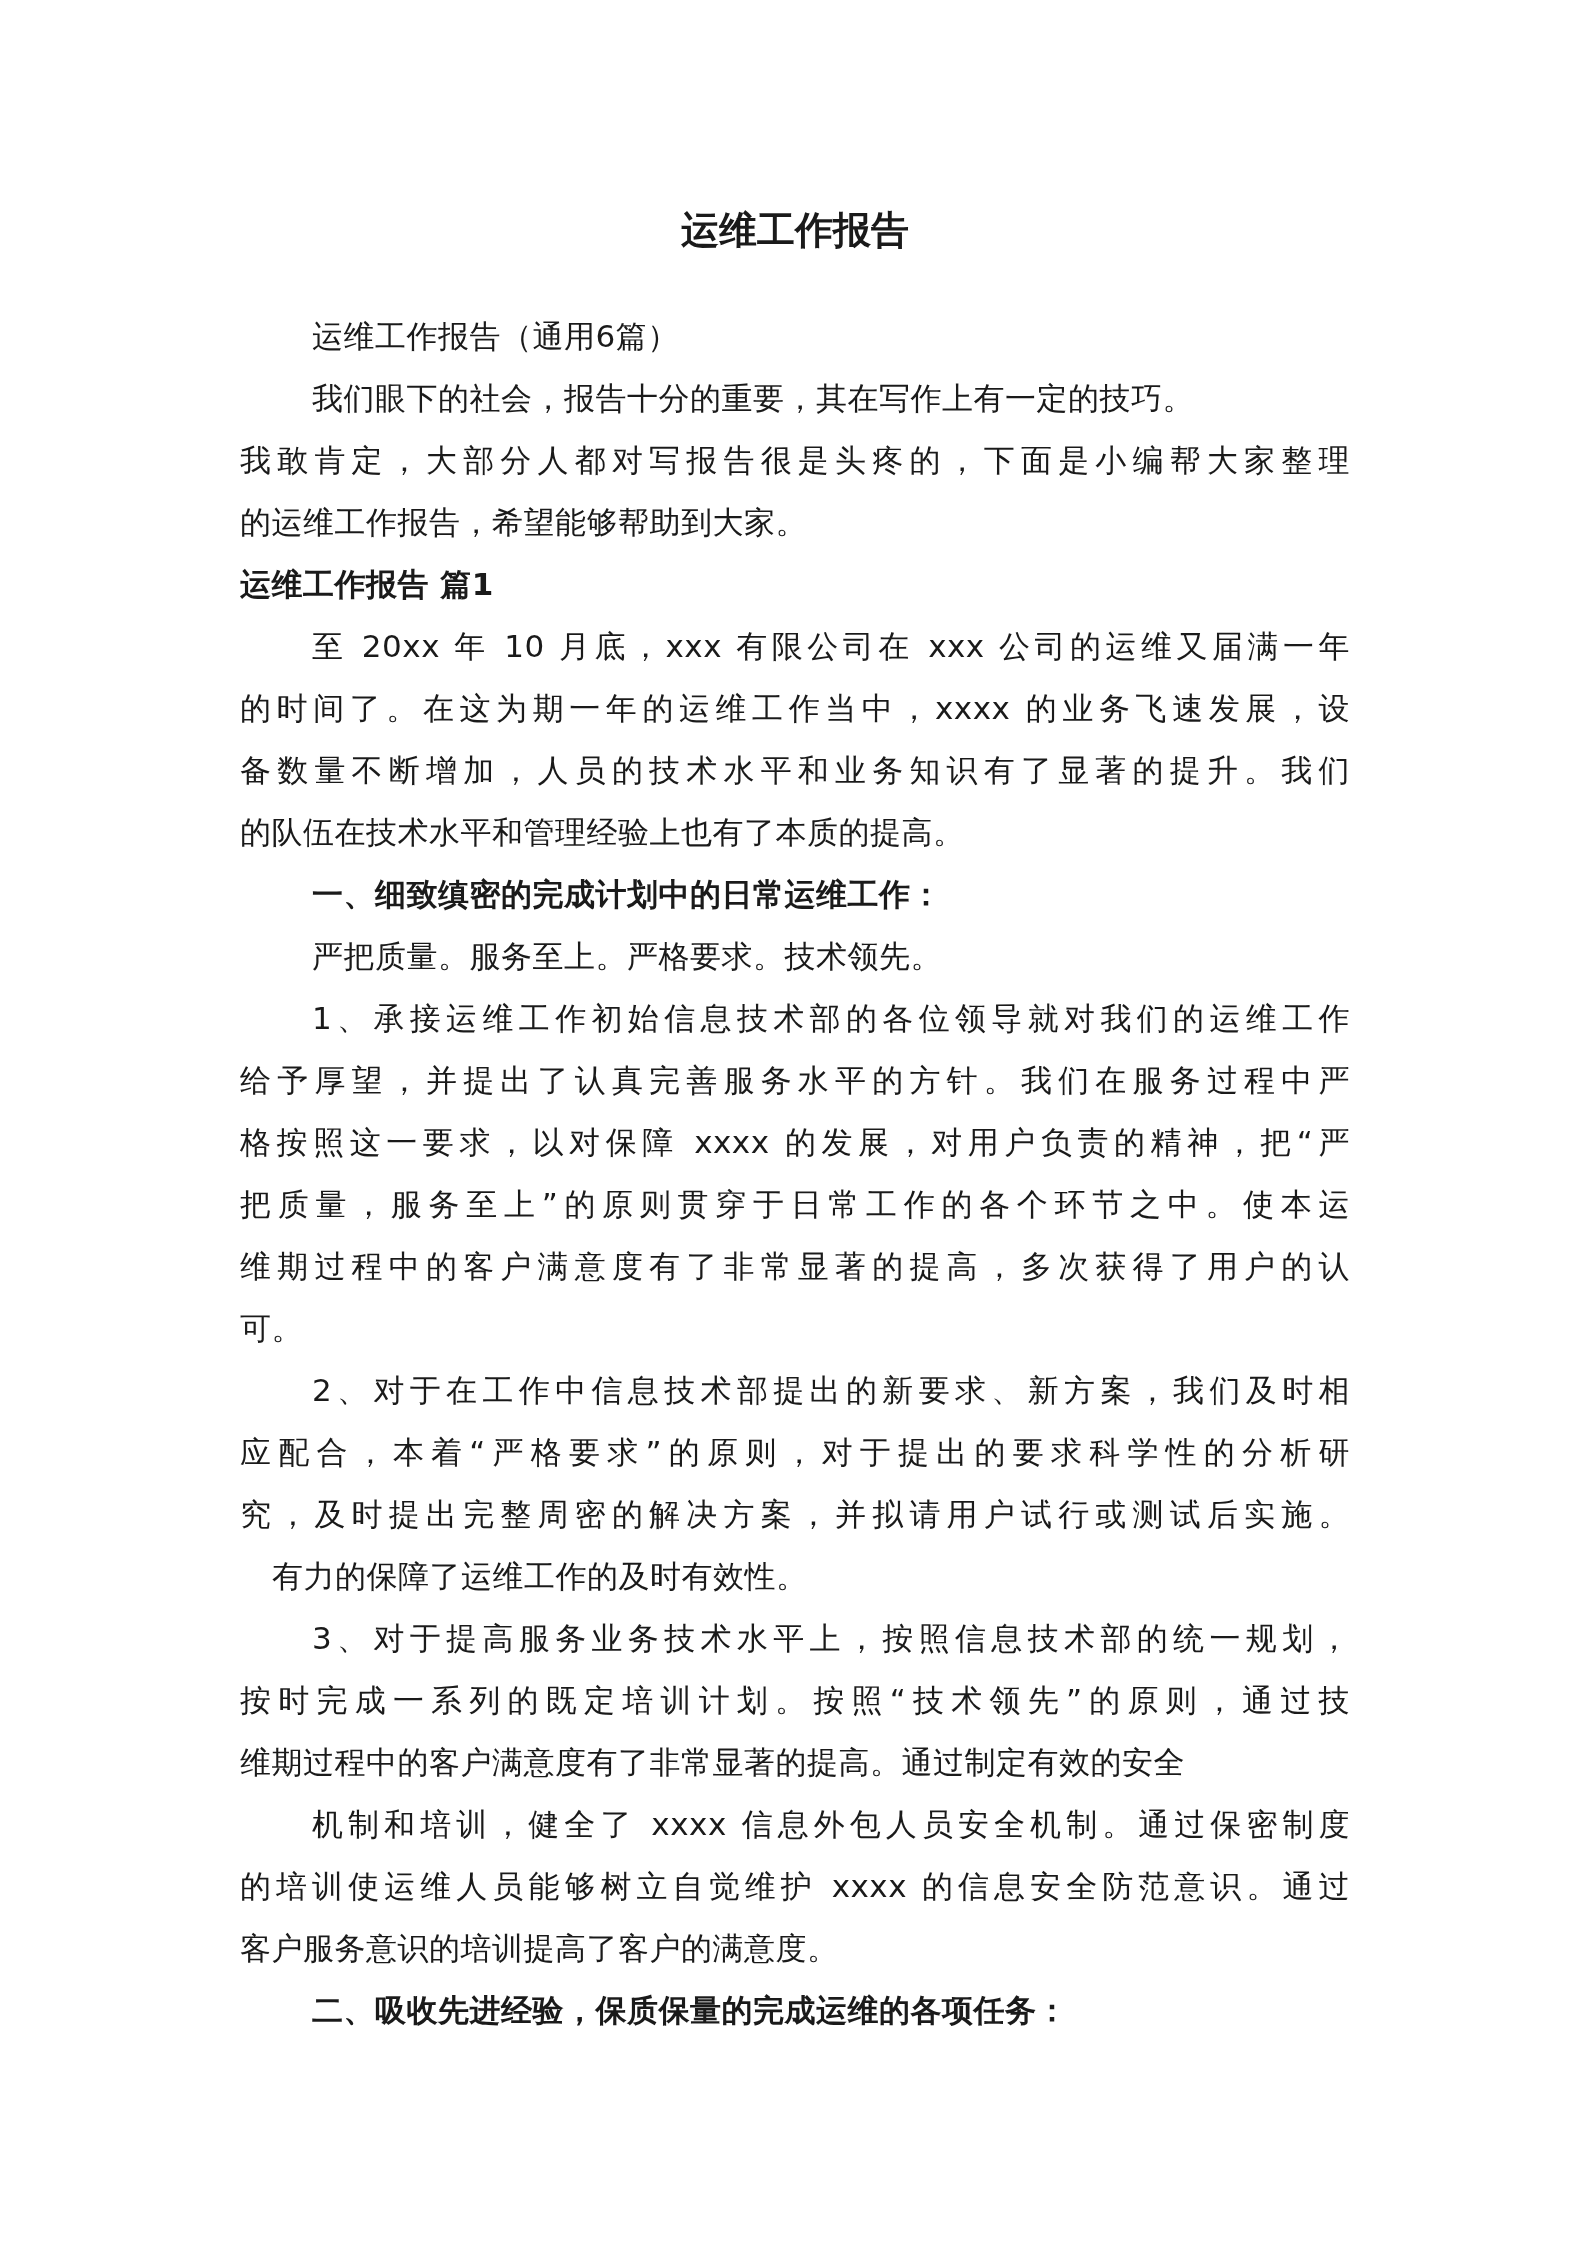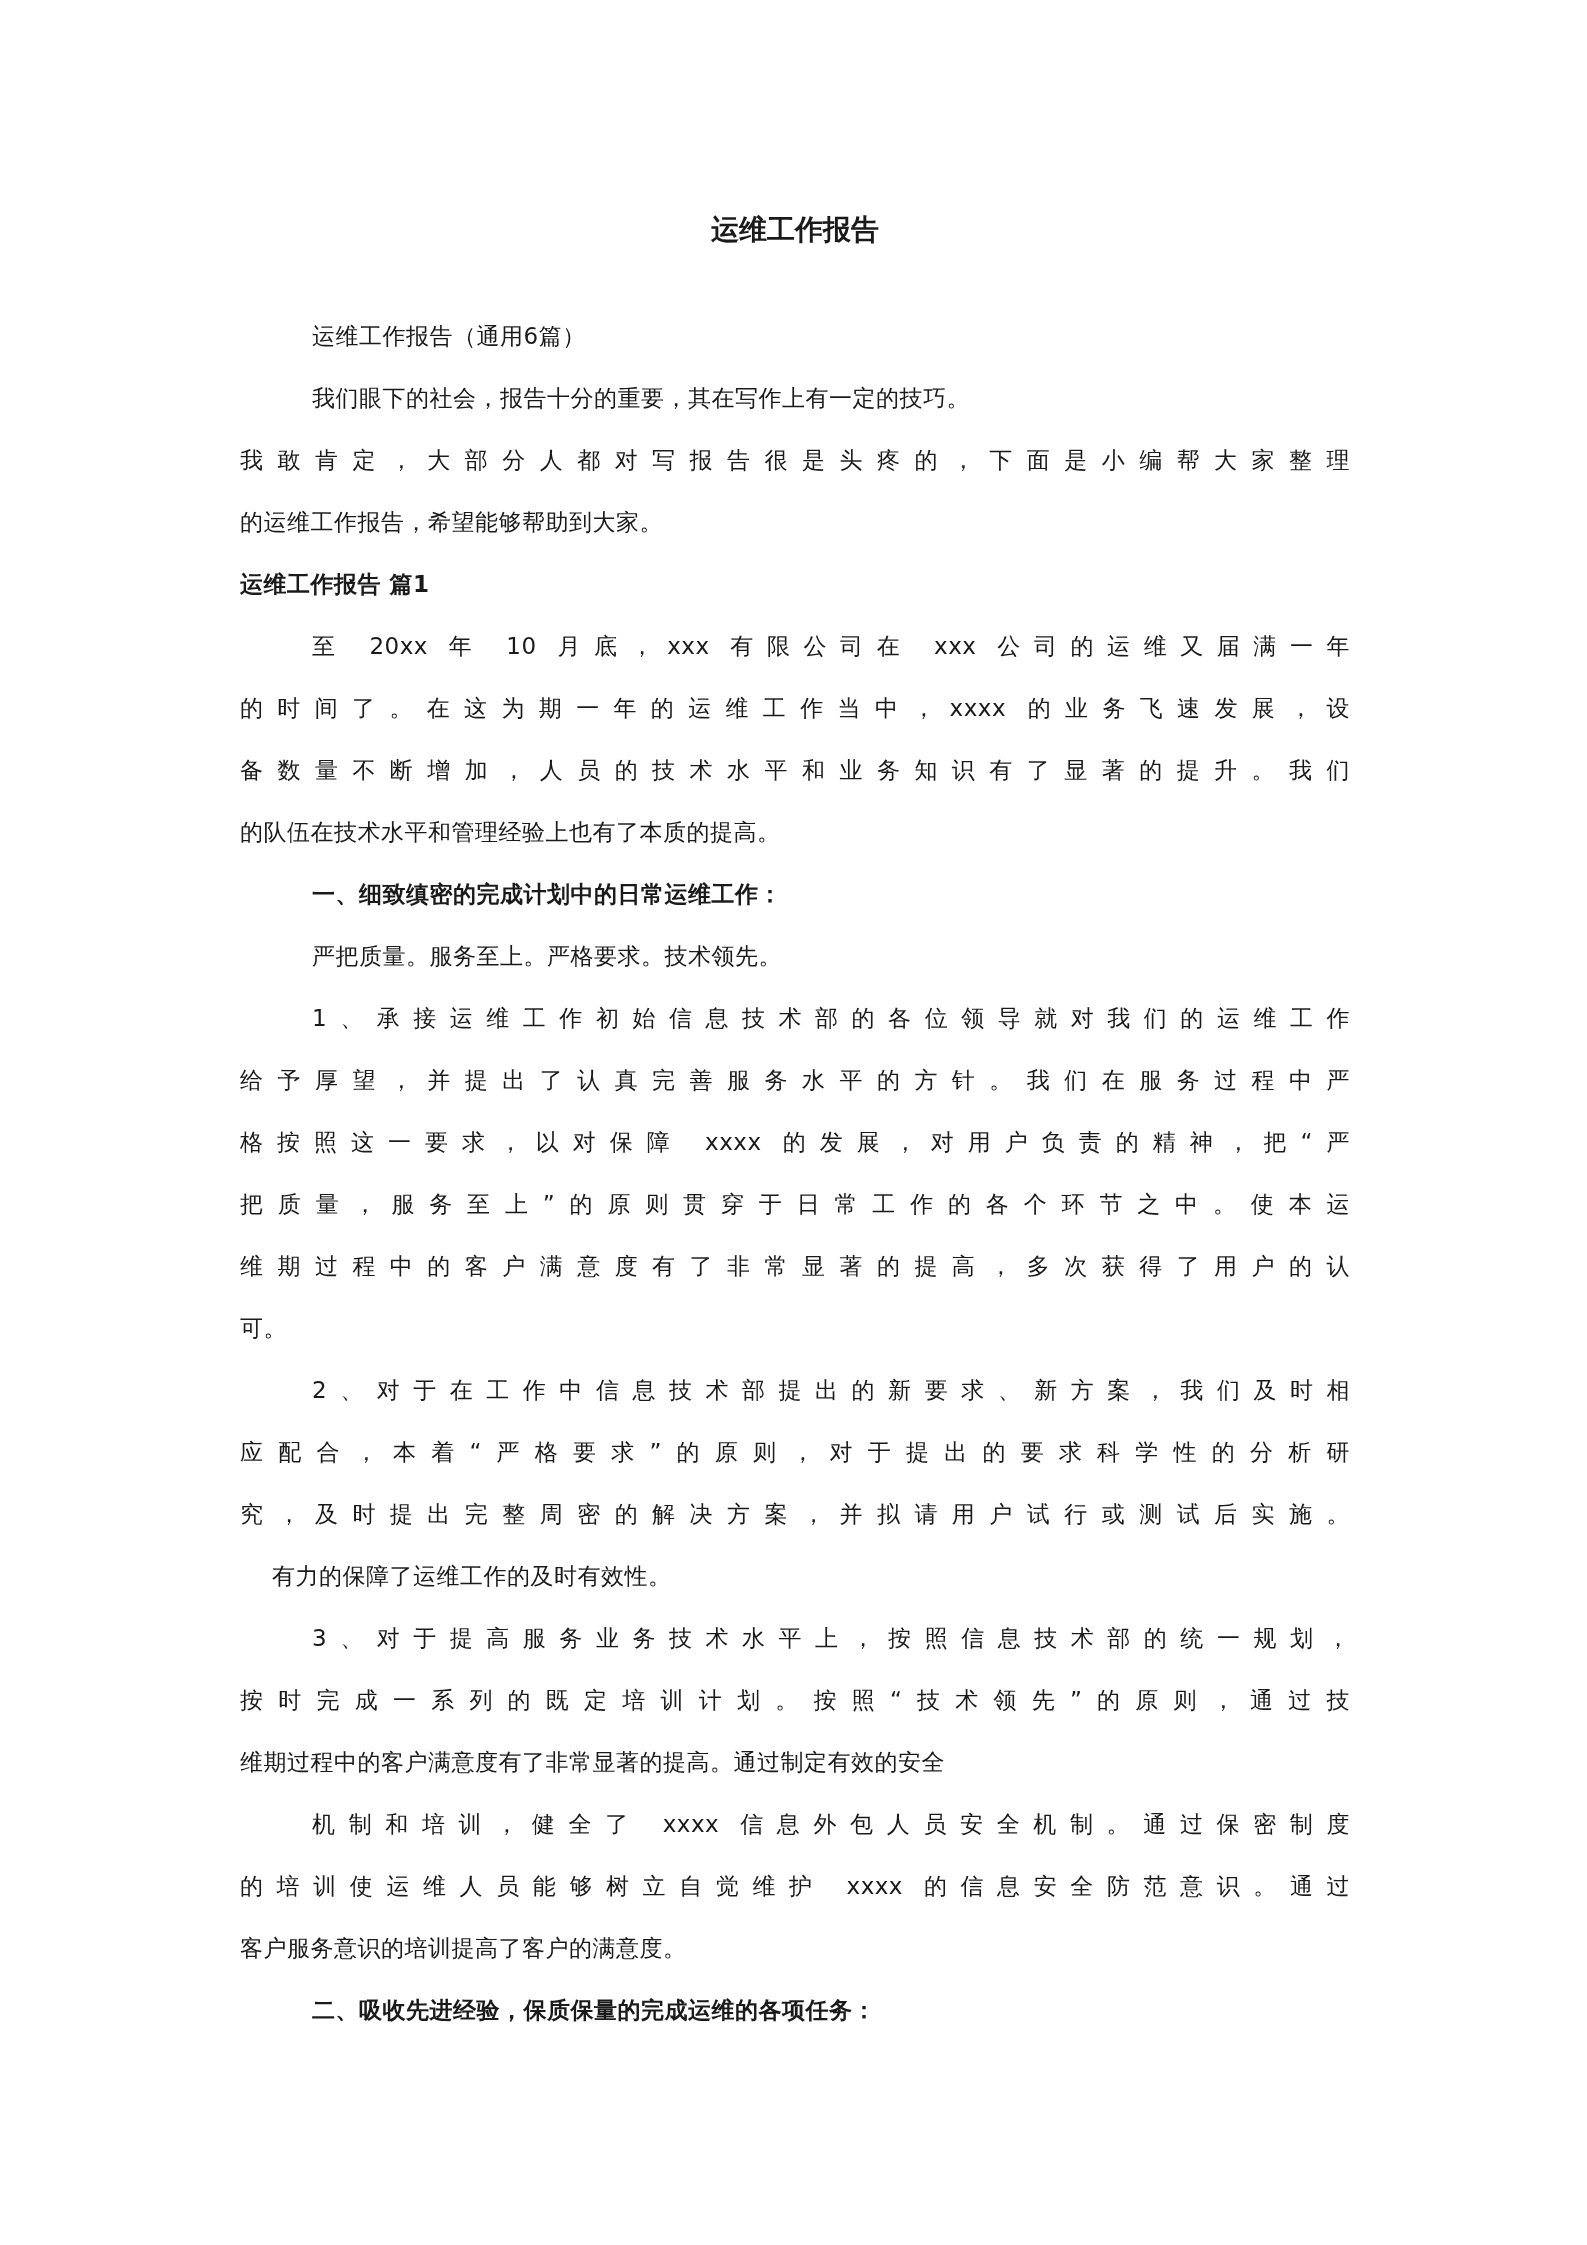--- a/index.html
+++ b/index.html
@@ -20,30 +20,30 @@
       left: 240px;
       top: 0;
       width: 1110px;
     }
     .title {
       position: absolute;
       left: 0;
       width: 1110px;
       top: 200px;
       text-align: center;
-      font-size: 28px;
+      font-size: 38px;
       font-weight: bold;
       line-height: 60px;
       letter-spacing: 0px;
     }
     .line {
       position: absolute;
       left: 0;
       width: 1110px;
-      font-size: 23px;
+      font-size: 31px;
       line-height: 62px;
       height: 62px;
       white-space: nowrap;
       letter-spacing: 0.5px;
     }
     .indent { left: 72px; width: 1038px; }
     .bold { font-weight: bold; }
     .justify {
       text-align: justify;
       text-align-last: justify;

